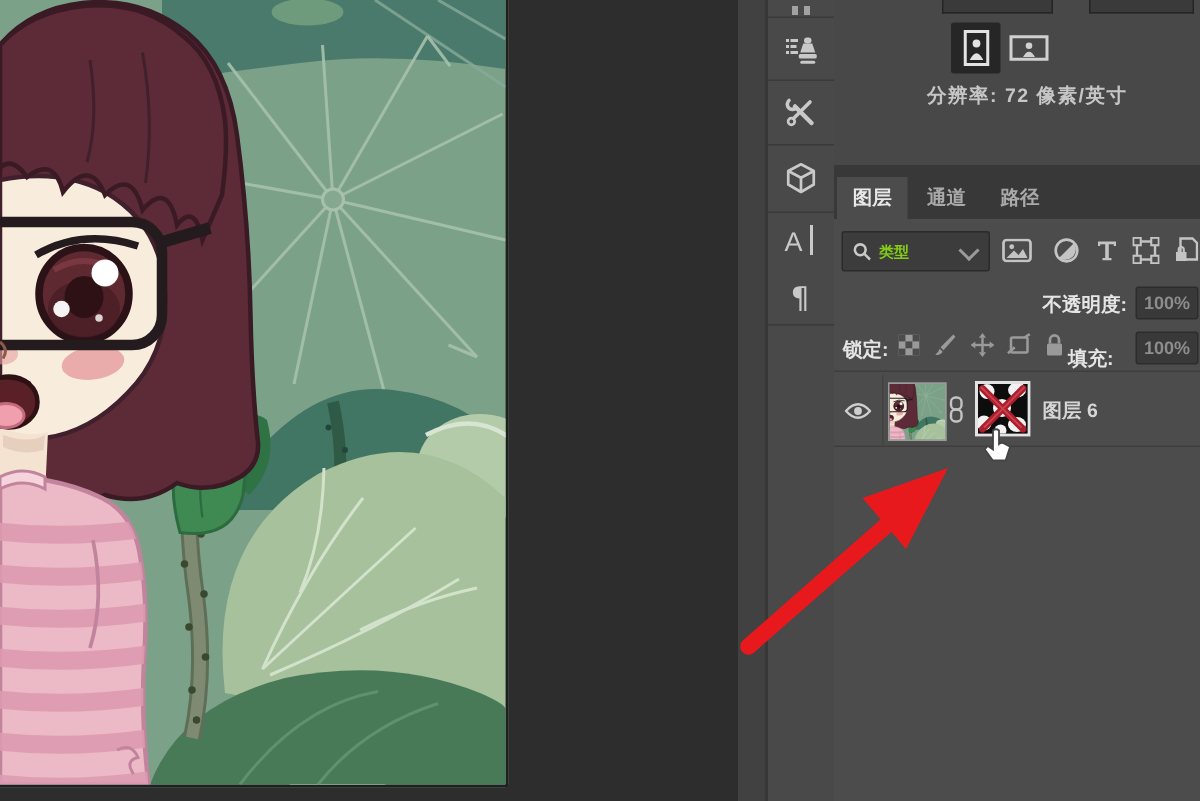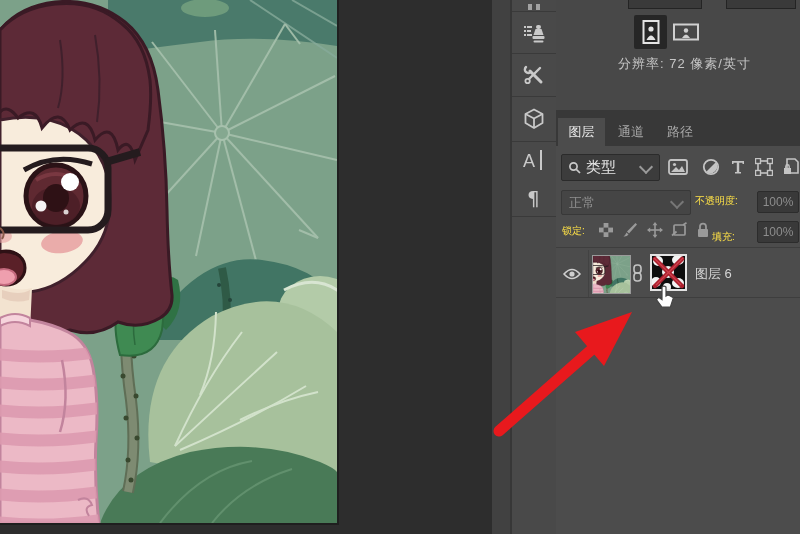--- a/index.html
+++ b/index.html
@@ -10,41 +10,41 @@
           border-right:2px solid #1f1f1f;border-bottom:2px solid #1f1f1f;}
   .canvas svg{display:block;width:337px;height:523px;}
   
   .gutter{position:absolute;left:492px;top:0;width:18px;height:534px;background:#414141;
           border-right:2px solid #373737;}
   .icondock{position:absolute;left:512px;top:0;width:44px;height:534px;background:#494949;
             border-right:1px solid #3a3a3a;}
   .dock-btn{position:absolute;left:0;width:44px;display:flex;align-items:center;justify-content:center;}
   .dock-sep{position:absolute;left:0;width:44px;height:1px;background:#3a3a3a;}
   
-  .rpanel{position:absolute;left:556px;top:0;width:244px;height:534px;background:#484848;}
+  .rpanel{position:absolute;left:556px;top:0;width:244px;height:534px;background:#484848;font-weight:bold;}
   .cutbox{position:absolute;top:0;height:8px;background:#3a3a3a;border:1px solid #242424;border-top:none;}
   .orient-btn{position:absolute;top:15px;height:34px;display:flex;align-items:center;justify-content:center;border-radius:2px;}
   .orient-btn.sel{background:#262626;}
   .res-text{position:absolute;left:62px;top:55px;font-size:13px;color:#c6c6c6;letter-spacing:1px;white-space:nowrap;}
   .tabbar{position:absolute;left:0;top:110px;width:244px;height:36px;background:#383838;}
   .tab{position:absolute;top:8px;height:28px;line-height:28px;text-align:center;font-size:13px;color:#a9a9a9;}
   .tab.active{background:#4c4c4c;color:#e8e8e8;}
   .pbody{position:absolute;left:0;top:146px;width:244px;height:388px;background:#4c4c4c;}
   .kind-dd{position:absolute;left:5px;top:8px;width:97px;height:25px;background:#3c3c3c;border:1px solid #2b2b2b;
            border-radius:2px;display:flex;align-items:center;}
-  .kind-dd .lbl{font-size:15px;color:#e5e5e5;margin-left:4px;}
+  .kind-dd .lbl{font-size:10px;color:#84cc16;margin-left:4px;}
   .chev{width:8px;height:8px;border-left:2px solid #9a9a9a;border-bottom:2px solid #9a9a9a;
         transform:rotate(-45deg);display:inline-block;}
   .kind-dd .chev{position:absolute;right:8px;top:7px;}
   .f-icon{position:absolute;top:10px;display:flex;align-items:center;justify-content:center;width:24px;height:22px;}
   .blend-dd{position:absolute;left:5px;top:44px;width:128px;height:23px;background:#454545;border:1px solid #383838;
             border-radius:2px;display:flex;align-items:center;}
   .blend-dd .lbl{font-size:13px;color:#8f8f8f;margin-left:7px;}
   .blend-dd .chev{position:absolute;right:8px;top:6px;border-color:#777;}
-  .plabel{position:absolute;font-size:10px;color:#fde047;white-space:nowrap;}
+  .plabel{position:absolute;font-size:13px;color:#e5e5e5;white-space:nowrap;}
   .valbox{position:absolute;width:40px;height:20px;background:#393939;border:1px solid #2c2c2c;border-radius:2px;
           font-size:12px;color:#8d8d8d;text-align:center;line-height:20px;}
   .l-icon{position:absolute;top:73px;width:22px;height:22px;display:flex;align-items:center;justify-content:center;}
   .hsep{position:absolute;left:0;width:244px;height:1px;background:#3e3e3e;}
   .layer-row{position:absolute;left:0;top:104px;width:244px;height:47px;}
   .eye-cell{position:absolute;left:0;top:0;width:32px;height:47px;border-right:1px solid #424242;
             display:flex;align-items:center;justify-content:center;}
   .thumb{position:absolute;left:36px;top:5px;width:37px;height:37px;border:1px solid #9a9a9a;background:#7ca189;overflow:hidden;}
   .thumb svg{display:block;width:37px;height:37px;}
   .chain{position:absolute;left:76px;top:14px;}
@@ -311,24 +311,20 @@
         </svg>
       </div>
       <div class="f-icon" style="left:223px">
         <svg width="16" height="18" viewBox="0 0 16 18">
           <path d="M4,1 H12 L15,4 V15 H4 Z" fill="none" stroke="#c4c4c4" stroke-width="1.6"></path>
           <rect x="1" y="10" width="7" height="6" fill="#c4c4c4"></rect>
           <path d="M2.8,10 v-1.6 a1.7,1.7 0 0 1 3.4,0 V10" fill="none" stroke="#c4c4c4" stroke-width="1.4"></path>
         </svg>
       </div>
 
-      <div class="blend-dd">
-        <span class="lbl">正常</span>
-        <span class="chev"></span>
-      </div>
       <div class="plabel" style="left:139px;top:48px">不透明度:</div>
       <div class="valbox" style="left:201px;top:45px">100%</div>
 
       <div class="plabel" style="left:6px;top:78px">锁定:</div>
       <div class="l-icon" style="left:39px">
         <svg width="14" height="14" viewBox="0 0 14 14">
           <rect x="0" y="0" width="14" height="14" fill="#9a9a9a"></rect>
           <rect x="0" y="0" width="4.6" height="4.6" fill="#4c4c4c"></rect>
             <rect x="9.4" y="0" width="4.6" height="4.6" fill="#4c4c4c"></rect>
           <rect x="4.6" y="4.6" width="4.6" height="4.6" fill="#4c4c4c"></rect>

